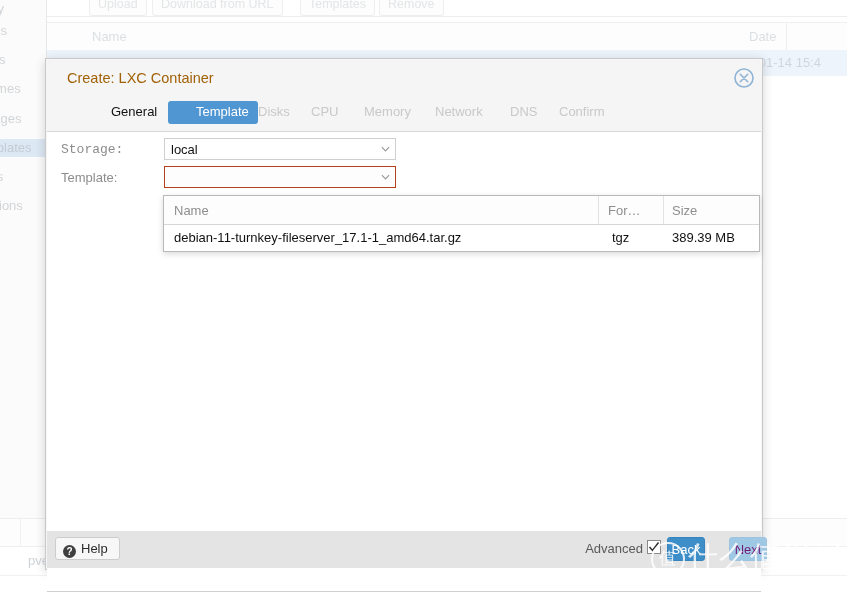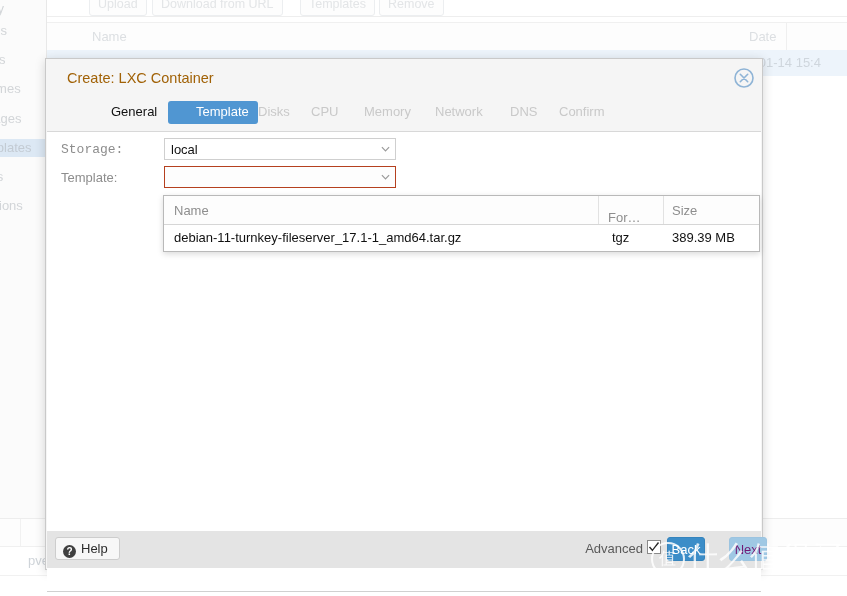--- a/index.html
+++ b/index.html
@@ -507,21 +507,21 @@
     </div>
     <div class="footer-btn" id="back-btn">Back</div>
     <div class="footer-btn" id="next-btn">Next</div>
   </div>
 </div>
 
 <div id="dropdown">
   <div id="dd-header">
     <div class="dd-hcell" style="left:10px;">Name</div>
     <div class="dd-hsep" style="left:434px;"></div>
-    <div class="dd-hcell" style="left:444px;margin-top:7px;">For…</div>
+    <div class="dd-hcell" style="left:444px;">For…</div>
     <div class="dd-hsep" style="left:499px;"></div>
     <div class="dd-hcell" style="left:508px;">Size</div>
   </div>
   <div id="dd-row">
     <div class="dd-cell" style="left:10px;">debian-11-turnkey-fileserver_17.1-1_amd64.tar.gz</div>
     <div class="dd-cell" style="left:448px;">tgz</div>
     <div class="dd-cell" style="left:508px;">389.39 MB</div>
   </div>
 </div>
 

